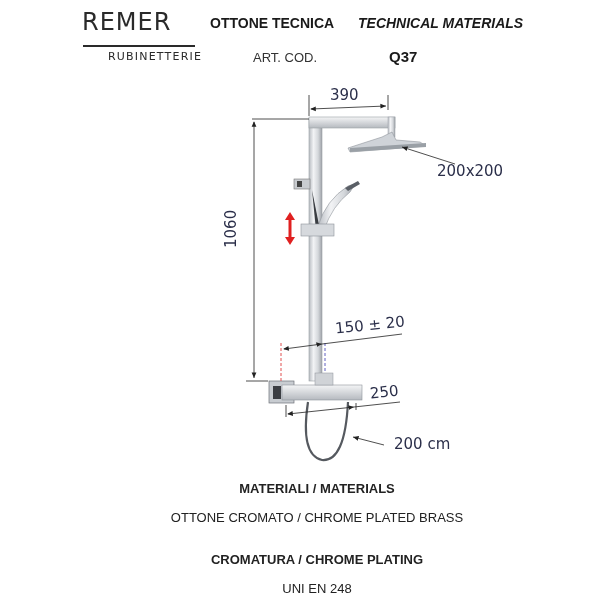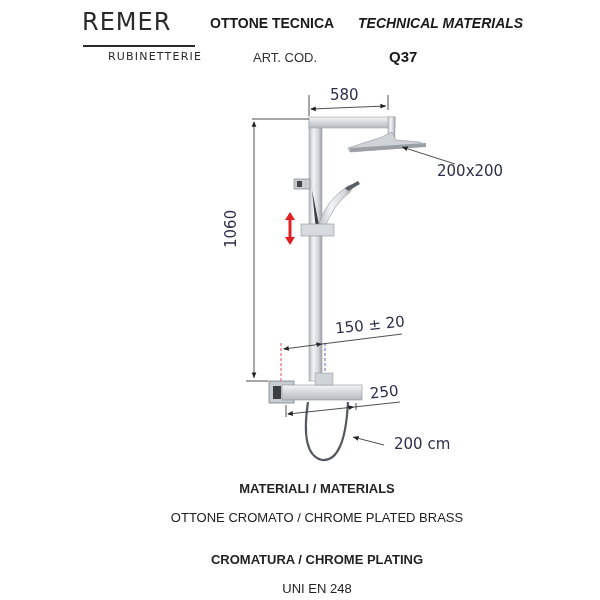--- a/index.html
+++ b/index.html
@@ -105,21 +105,21 @@
   <line x1="322" y1="344" x2="402" y2="334" stroke="#222" stroke-width="0.8"></line>
 
   <line x1="286" y1="405" x2="286" y2="417" stroke="#222" stroke-width="0.8"></line>
   <line x1="356" y1="403" x2="356" y2="410" stroke="#222" stroke-width="0.8"></line>
   <line x1="288" y1="414" x2="354" y2="407" stroke="#222" stroke-width="0.8" marker-end="url(#ah)" marker-start="url(#ahs)"></line>
   <line x1="354" y1="407" x2="400" y2="402" stroke="#222" stroke-width="0.8"></line>
 
   <line x1="384" y1="445" x2="353" y2="437" stroke="#222" stroke-width="0.8" marker-end="url(#ah)"></line>
 </svg>
 
-<div class="abs dim" style="left:330px; top:86px;">580</div>
+<div class="abs dim" style="left:330px; top:86px;">390</div>
 <div class="abs dim" style="left:222px; top:248px; transform: rotate(-90deg); transform-origin: left top;">1060</div>
 <div class="abs dim" style="left:425px; top:162px;margin-left:12px;">200x200</div>
 <div class="abs dim" style="left:335px; top:316px; transform: rotate(-6deg);">150 ± 20</div>
 <div class="abs dim" style="left:370px; top:383px; transform: rotate(-6deg);">250</div>
 <div class="abs dim" style="left:394px; top:435px;">200 cm</div>
 
 <div class="abs center-text bold" style="top:481px; left:17px;">MATERIALI / MATERIALS</div>
 <div class="abs center-text" style="top:510px; left:17px;">OTTONE CROMATO / CHROME PLATED BRASS</div>
 <div class="abs center-text bold" style="top:552px; left:17px;">CROMATURA / CHROME PLATING</div>
 <div class="abs center-text" style="top:581px; left:17px;">UNI EN 248</div>

